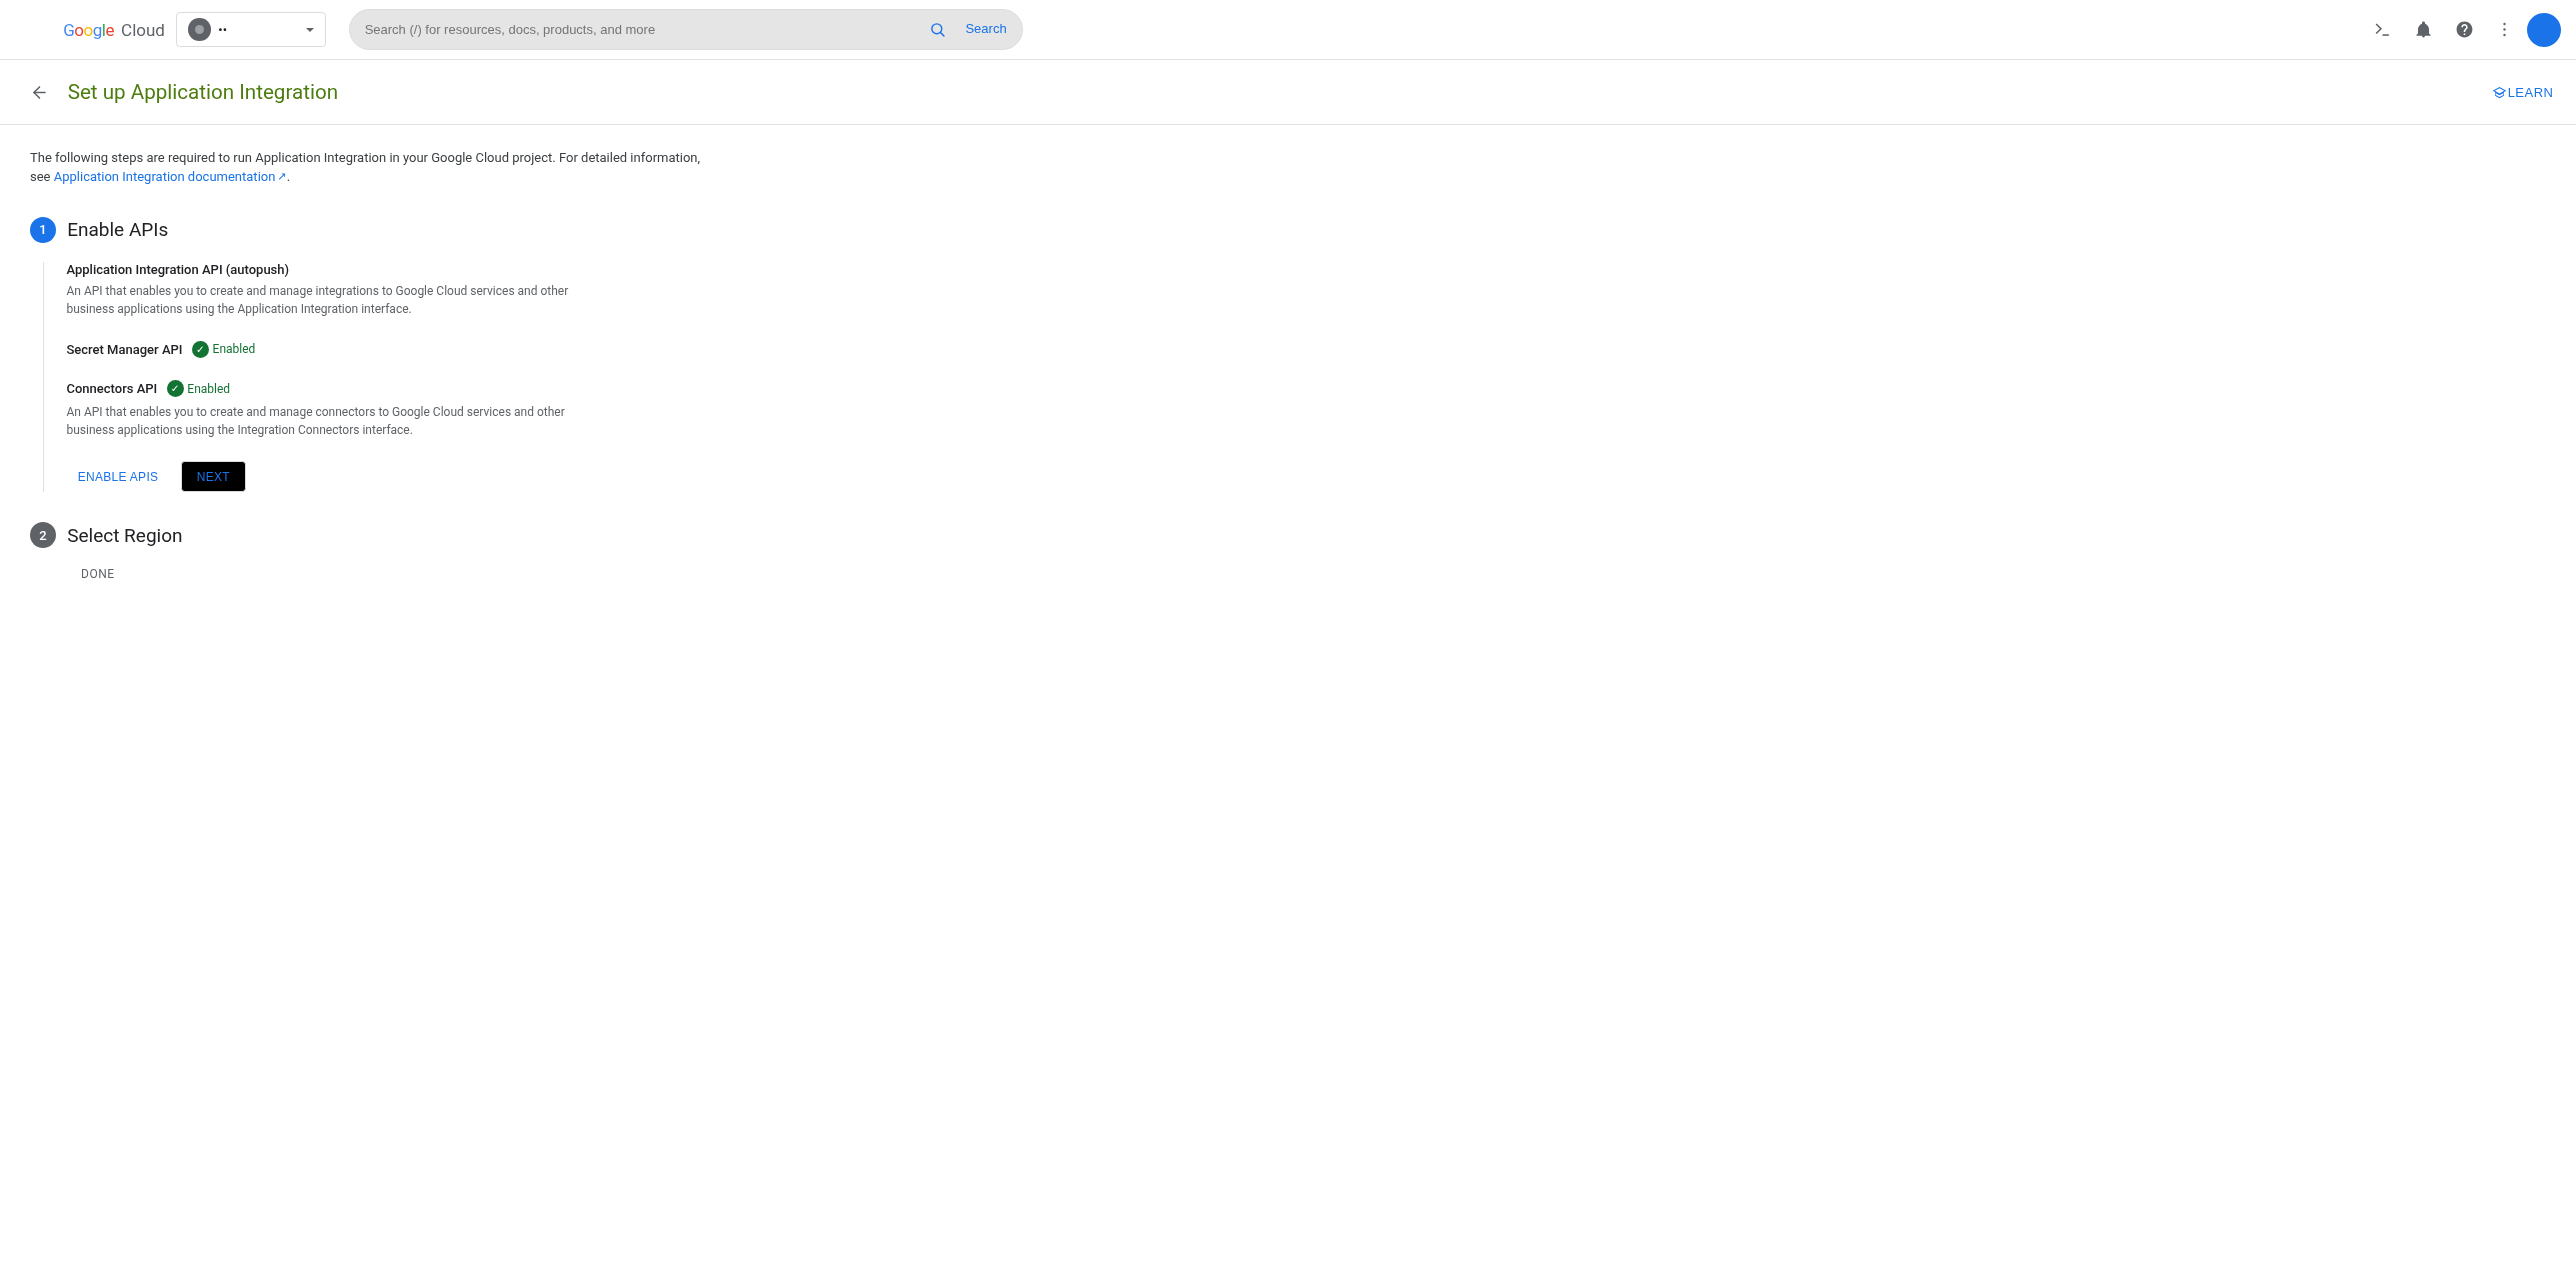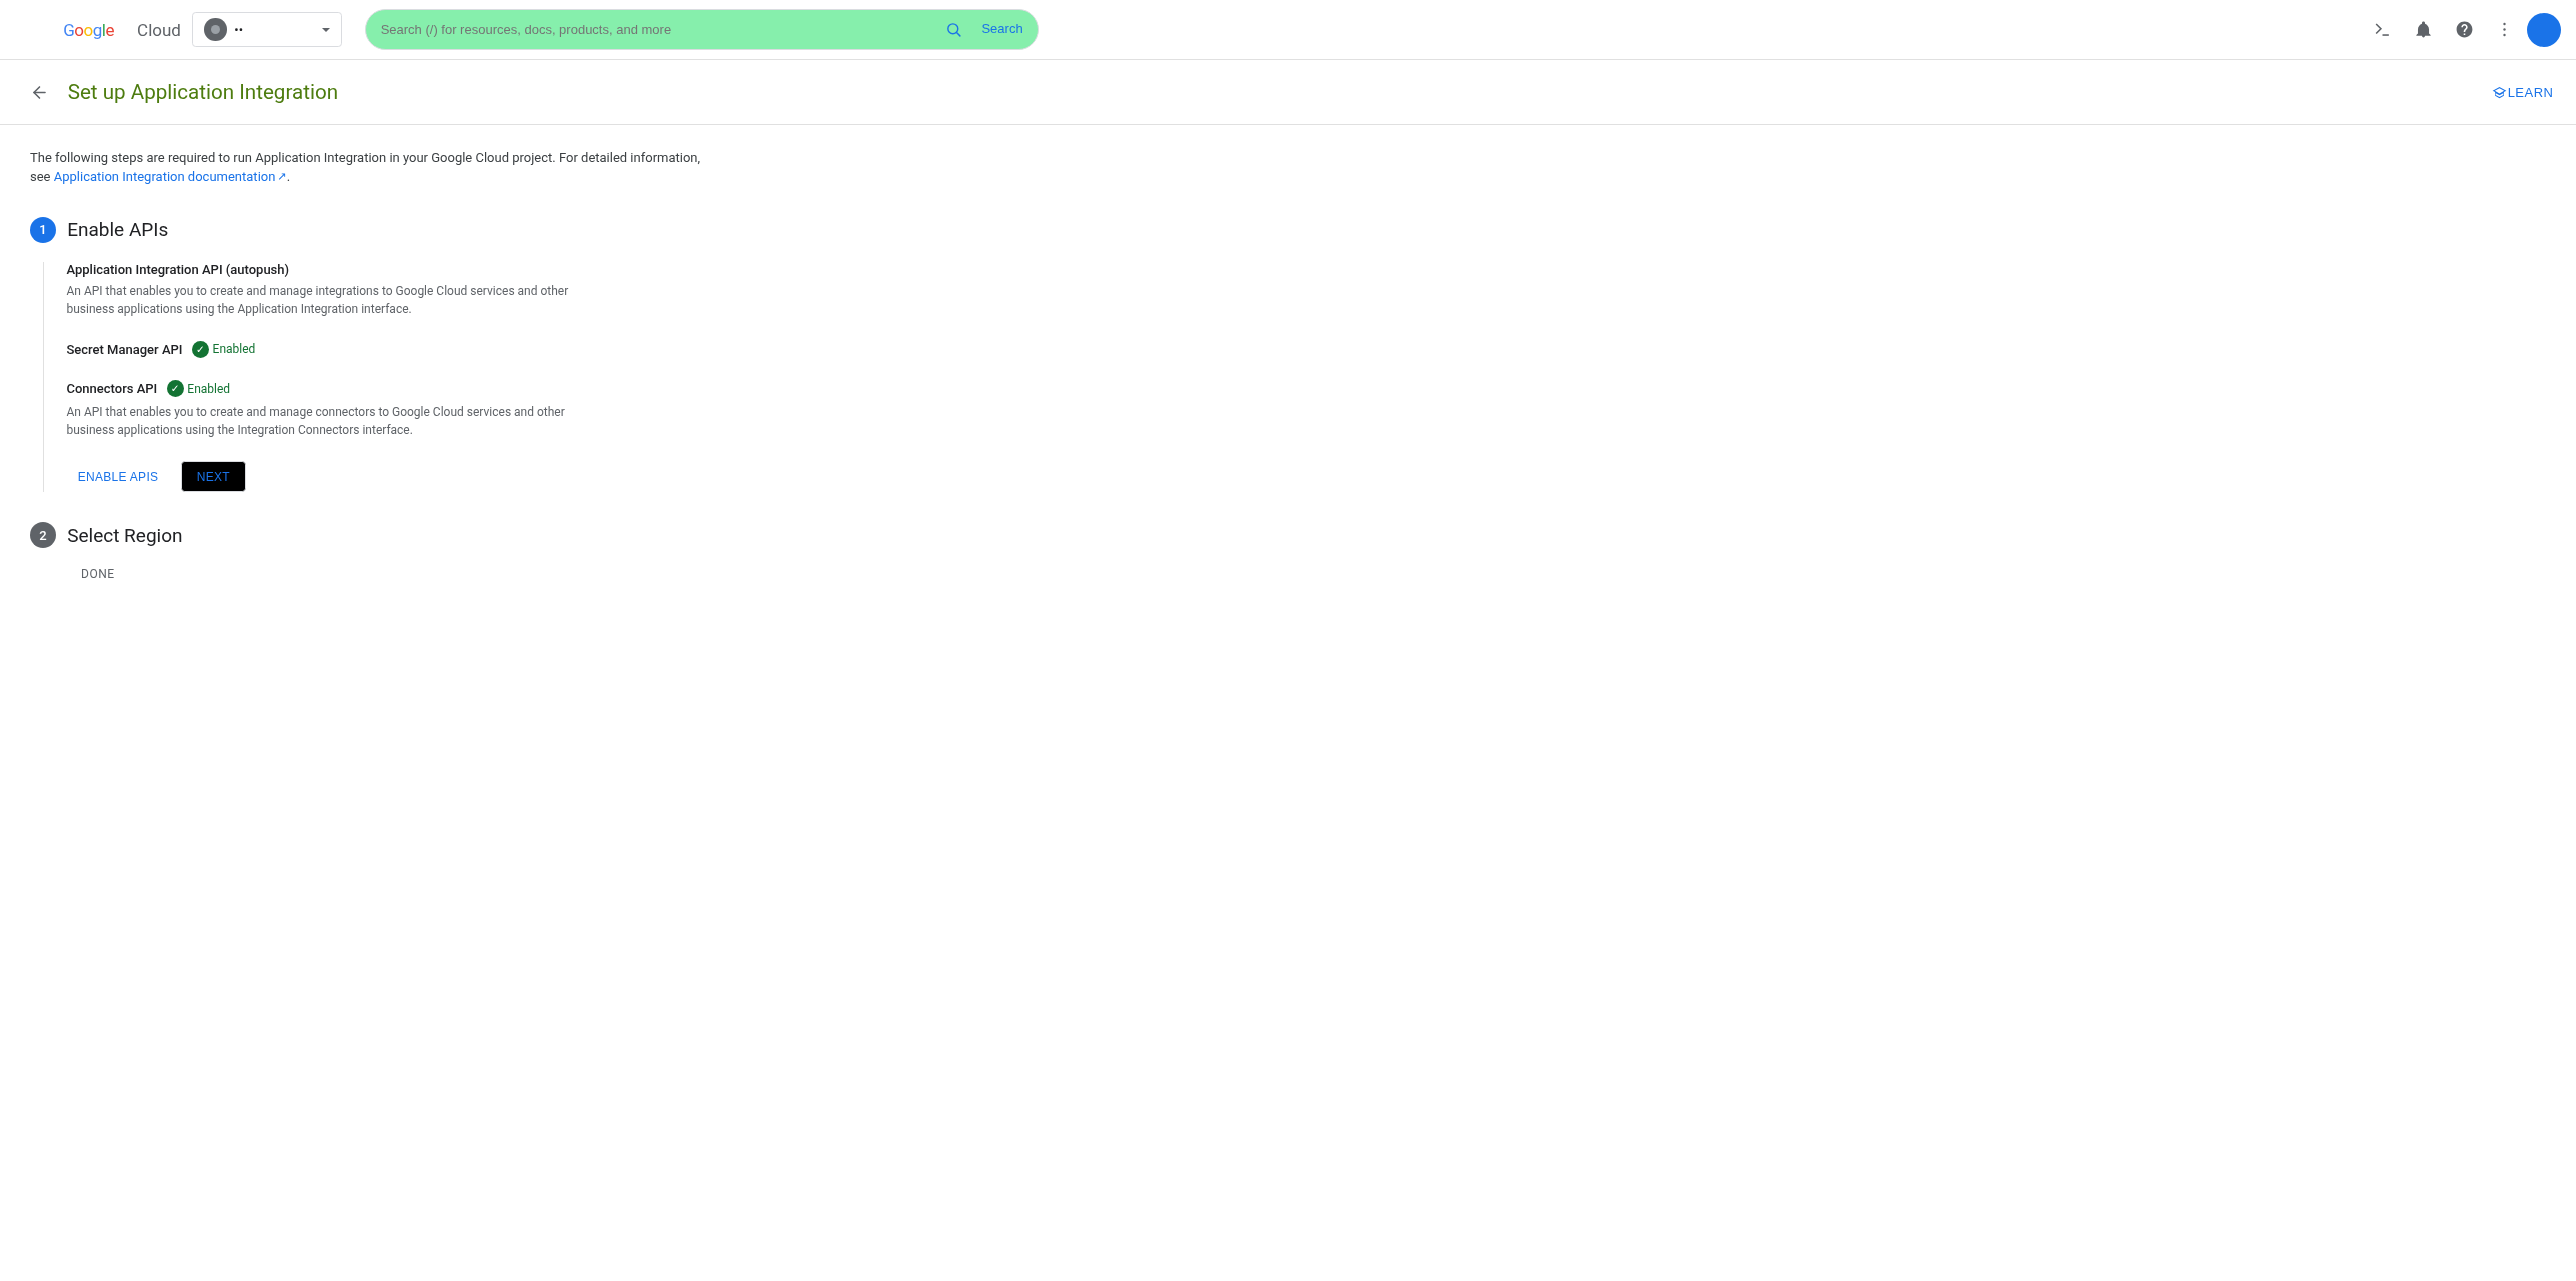--- a/index.html
+++ b/index.html
@@ -40,21 +40,21 @@
     }
     .hamburger-icon span {
       display: block;
       height: 1.9px;
       background: #5f6368;
       border-radius: 0.9px;
     }
     .google-cloud-logo {
       display: flex;
       align-items: center;
-      gap: 19px;
+      gap: 3px;
       text-decoration: none;
     }
     .logo-google {
       font-size: 17px;
       font-weight: 400;
       letter-spacing: -0.5px;
     }
     .logo-g { color: #4285f4; }
     .logo-o1 { color: #ea4335; }
     .logo-o2 { color: #fbbc05; }
@@ -104,21 +104,21 @@
       flex: 1;
       max-width: 674px;
       margin: 0 22.5px;
       display: flex;
       align-items: center;
       border: 0.9px solid #dadce0;
       border-radius: 22.5px;
       padding: 0 15px;
       height: 41px;
       gap: 7.5px;
-      background: #86efac;
+      background: #e5e5e5;
     }
     .search-bar input {
       flex: 1;
       border: none;
       background: transparent;
       font-size: 13px;
       color: #5f6368;
       outline: none;
     }
     .search-btn {

